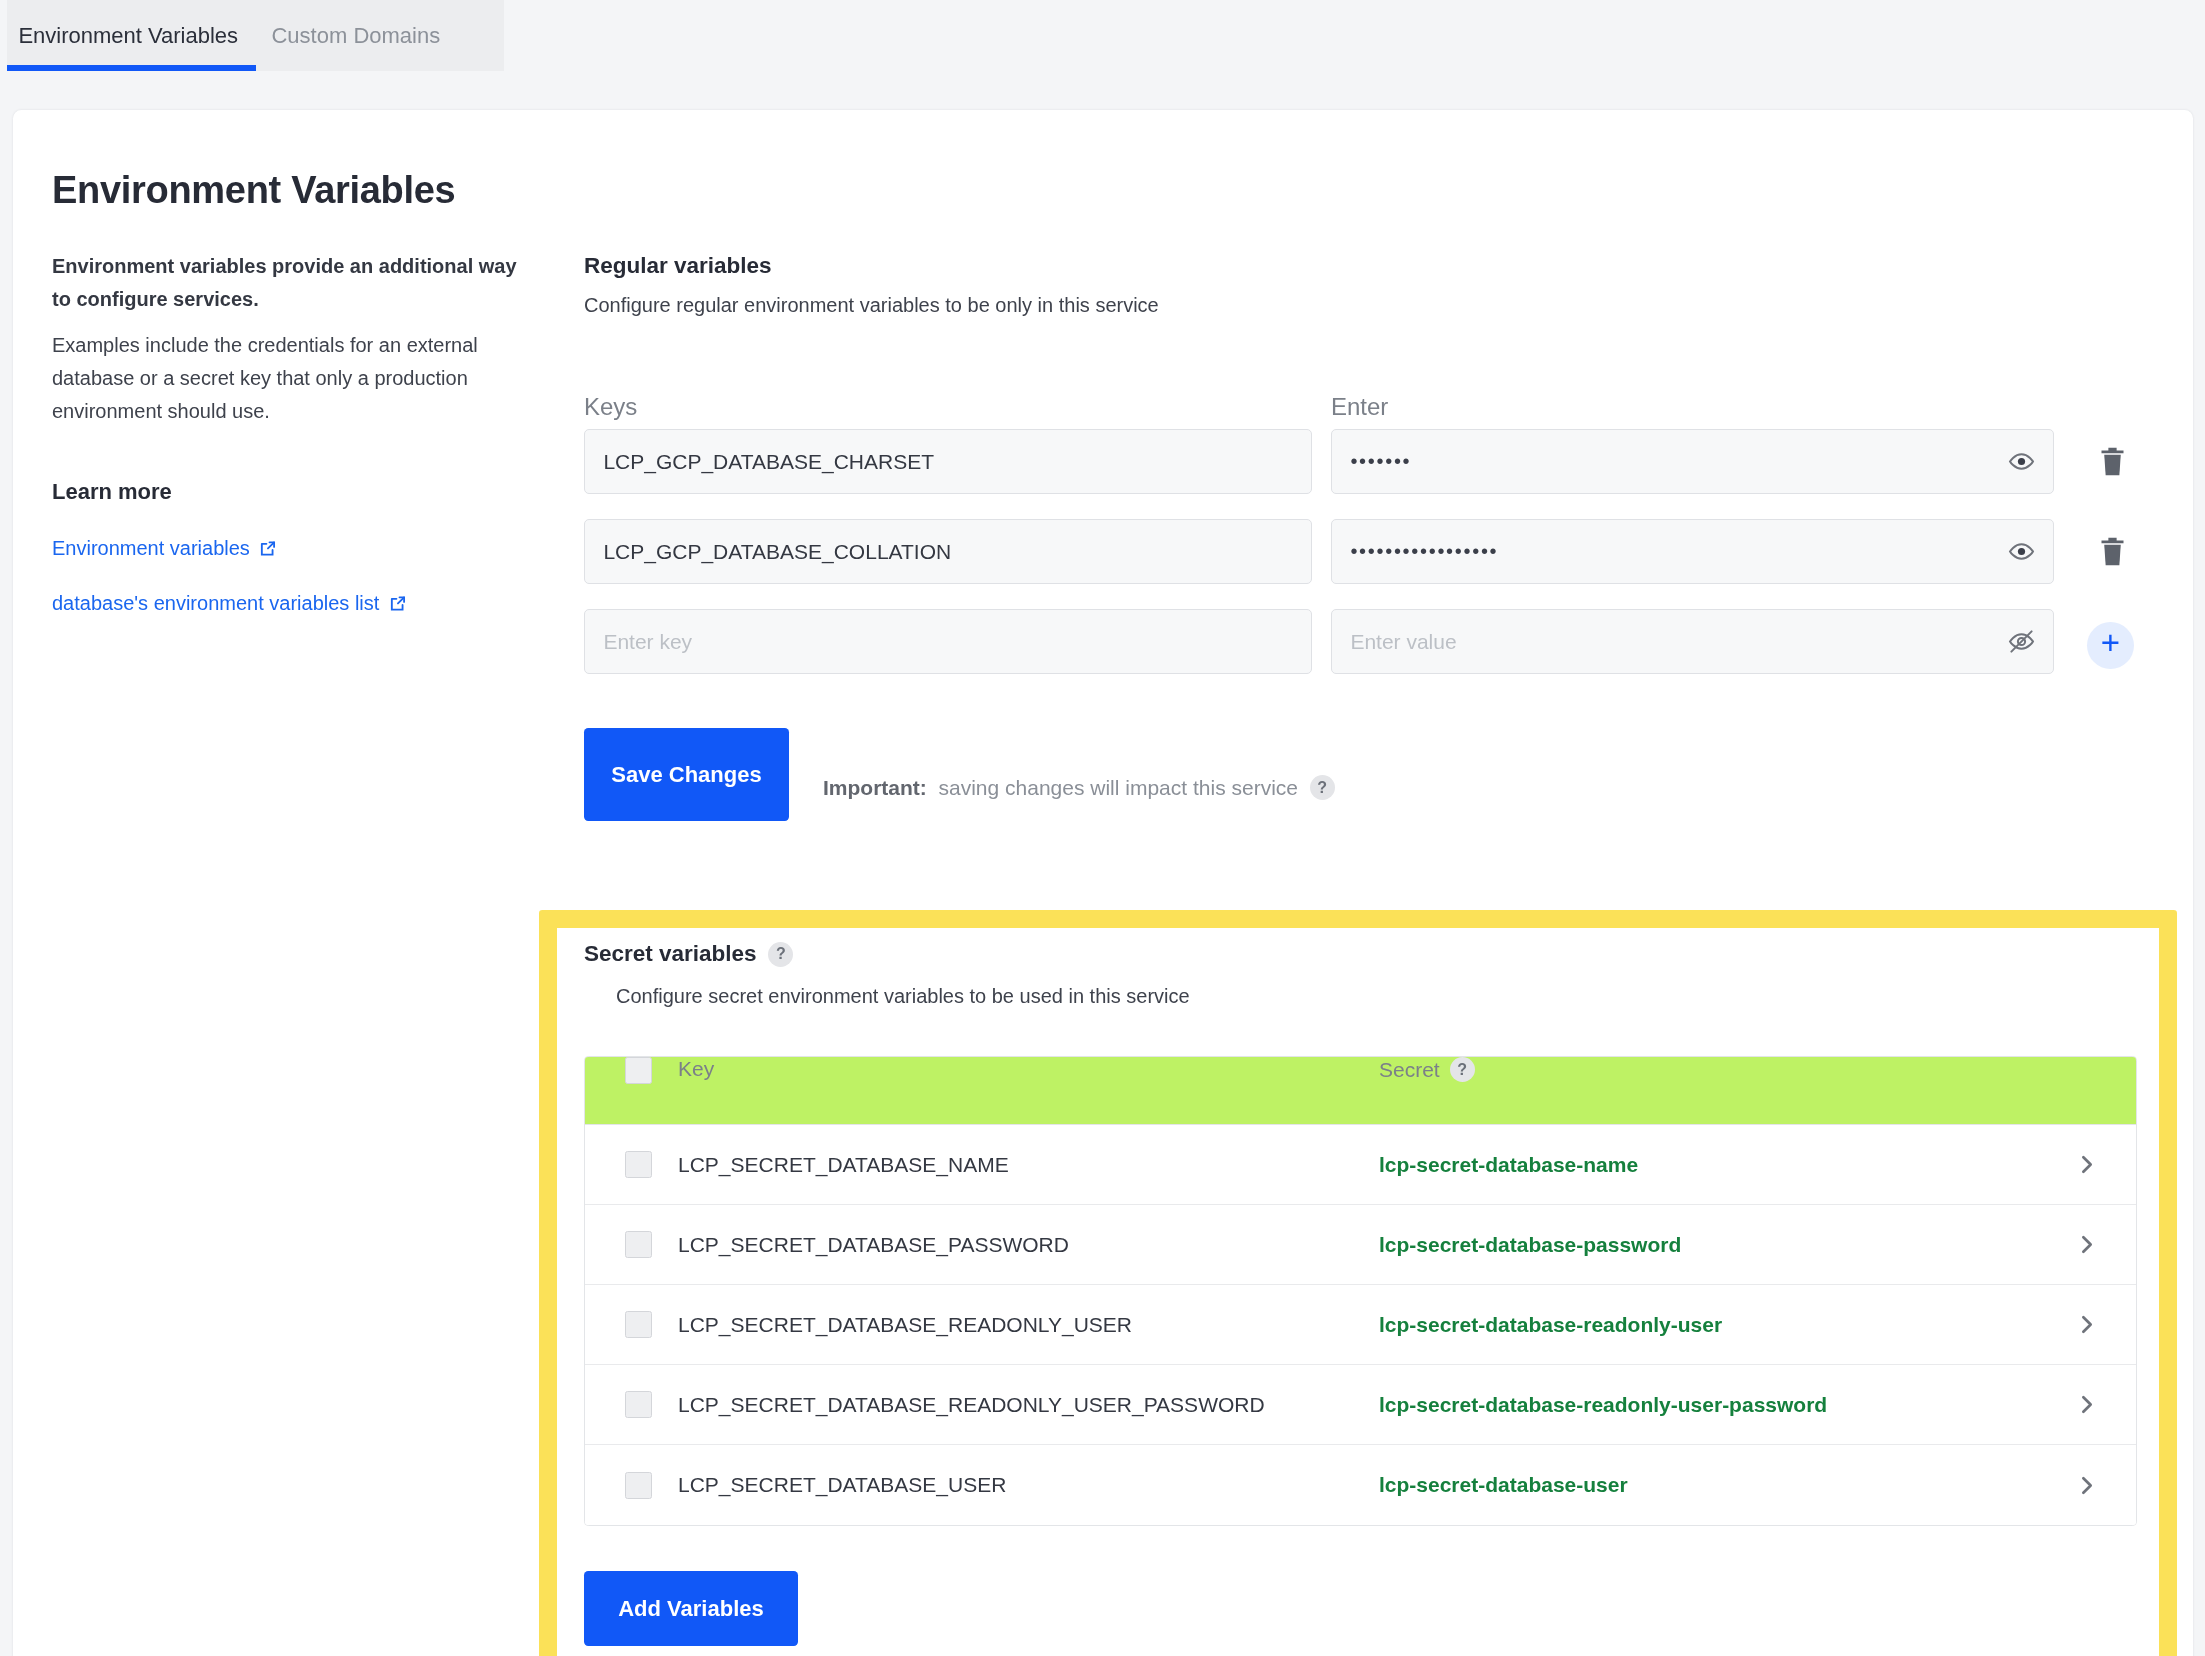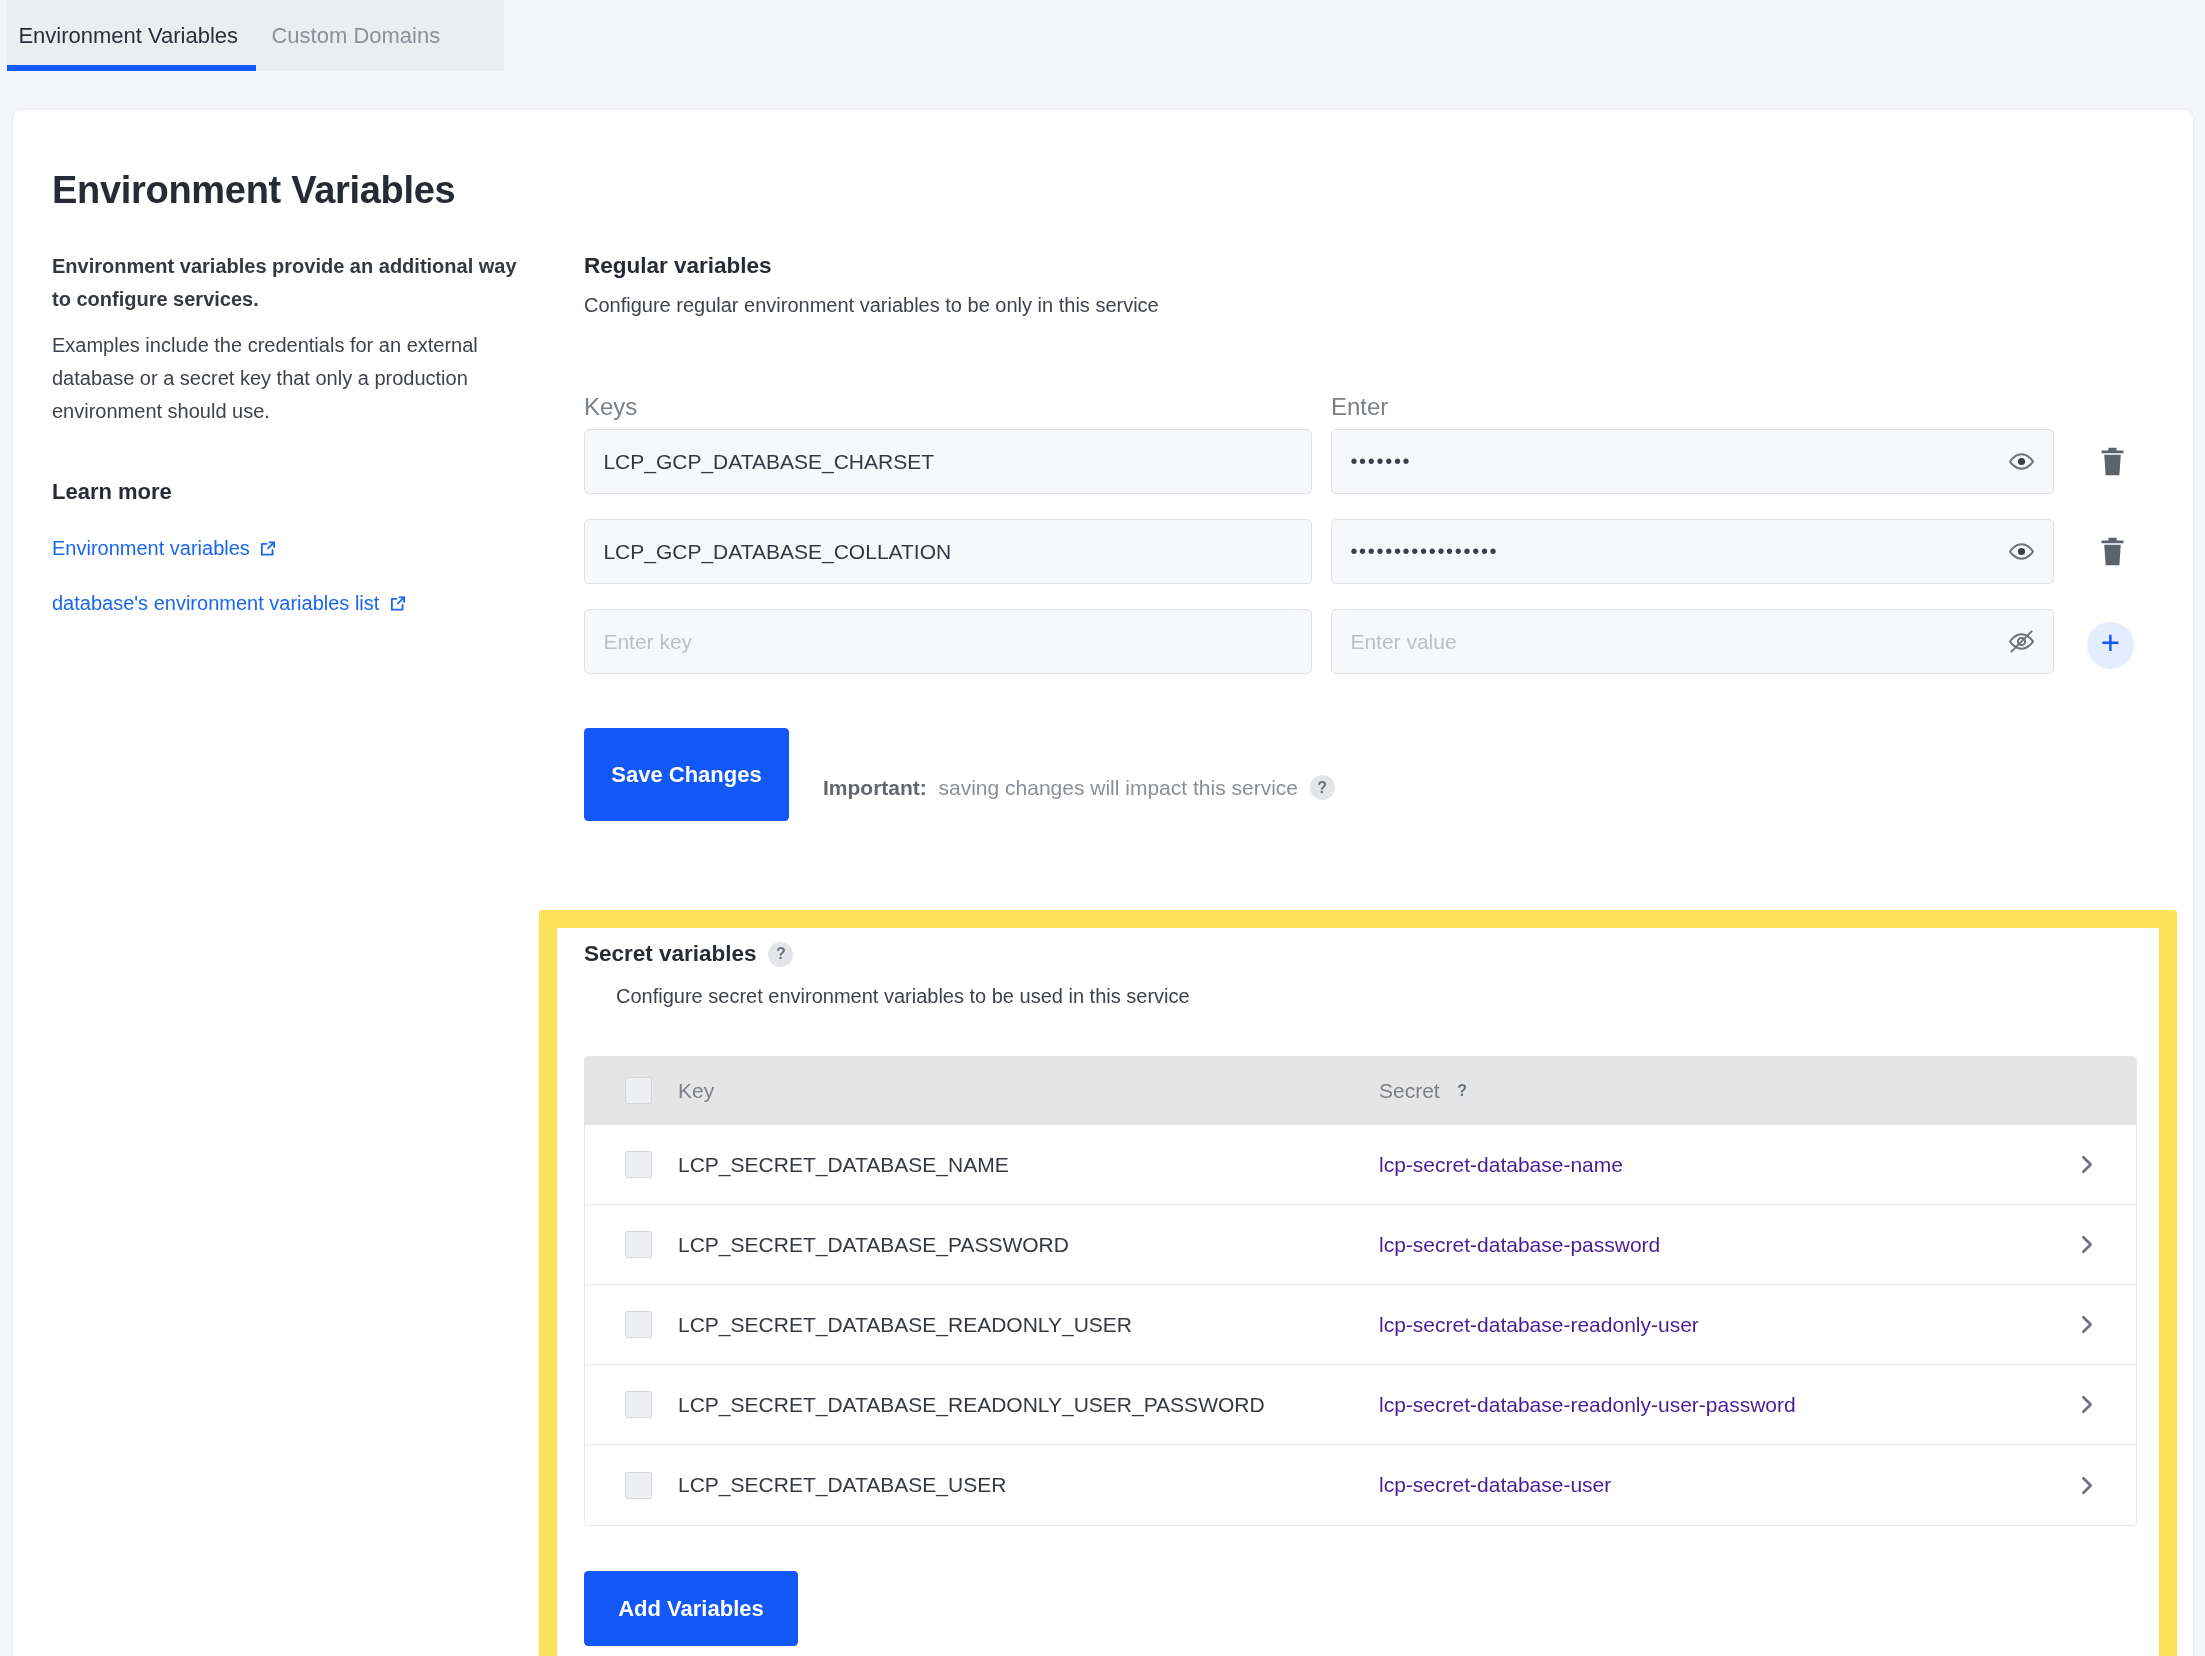--- a/index.html
+++ b/index.html
@@ -229,24 +229,24 @@
     position: absolute;
     left: 584px; top: 1056px;
     width: 1553px;
     border: 0.8px solid #e3e5e8;
     border-radius: 4.2px;
     overflow: hidden;
     background: #fff;
   }
   .thead {
     height: 68px;
-    background: #e5e5e5;
+    background: #bef264;
     border-bottom: 0.8px solid #e3e5e8;
     display: flex;
-    align-items: center;
+    align-items: flex-start;
     font-size: 21px;
     color: #7b8089;
   }
   .trow {
     height: 80px;
     border-bottom: 0.8px solid #e9eaec;
     display: flex;
     align-items: center;
     font-size: 21px;
     color: #343842;
@@ -256,21 +256,21 @@
   .trow:last-child { border-bottom: none; }
   .cb-cell { width: 93px; display: flex; justify-content: flex-start; padding-left: 40px; }
   .cb {
     width: 27px; height: 27px;
     border: 0.8px solid #d4d6da;
     border-radius: 2.5px;
     background: #eeeff1;
     cursor: pointer;
   }
   .key-cell { width: 701px; }
-  .secret-cell { flex: 1; font-weight: normal; color: #4c1d95; display: flex; align-items: center; gap: 10px; }
+  .secret-cell { flex: 1; font-weight: bold; color: #15803d; display: flex; align-items: center; gap: 10px; }
   .chev-cell { width: 100px; display: flex; justify-content: center; color: #6f737b; }
 
   #add-vars-btn {
     left: 584px; top: 1571px;
     width: 214px; height: 75px;
   }
 </style>
 </head>
 <body>
 

